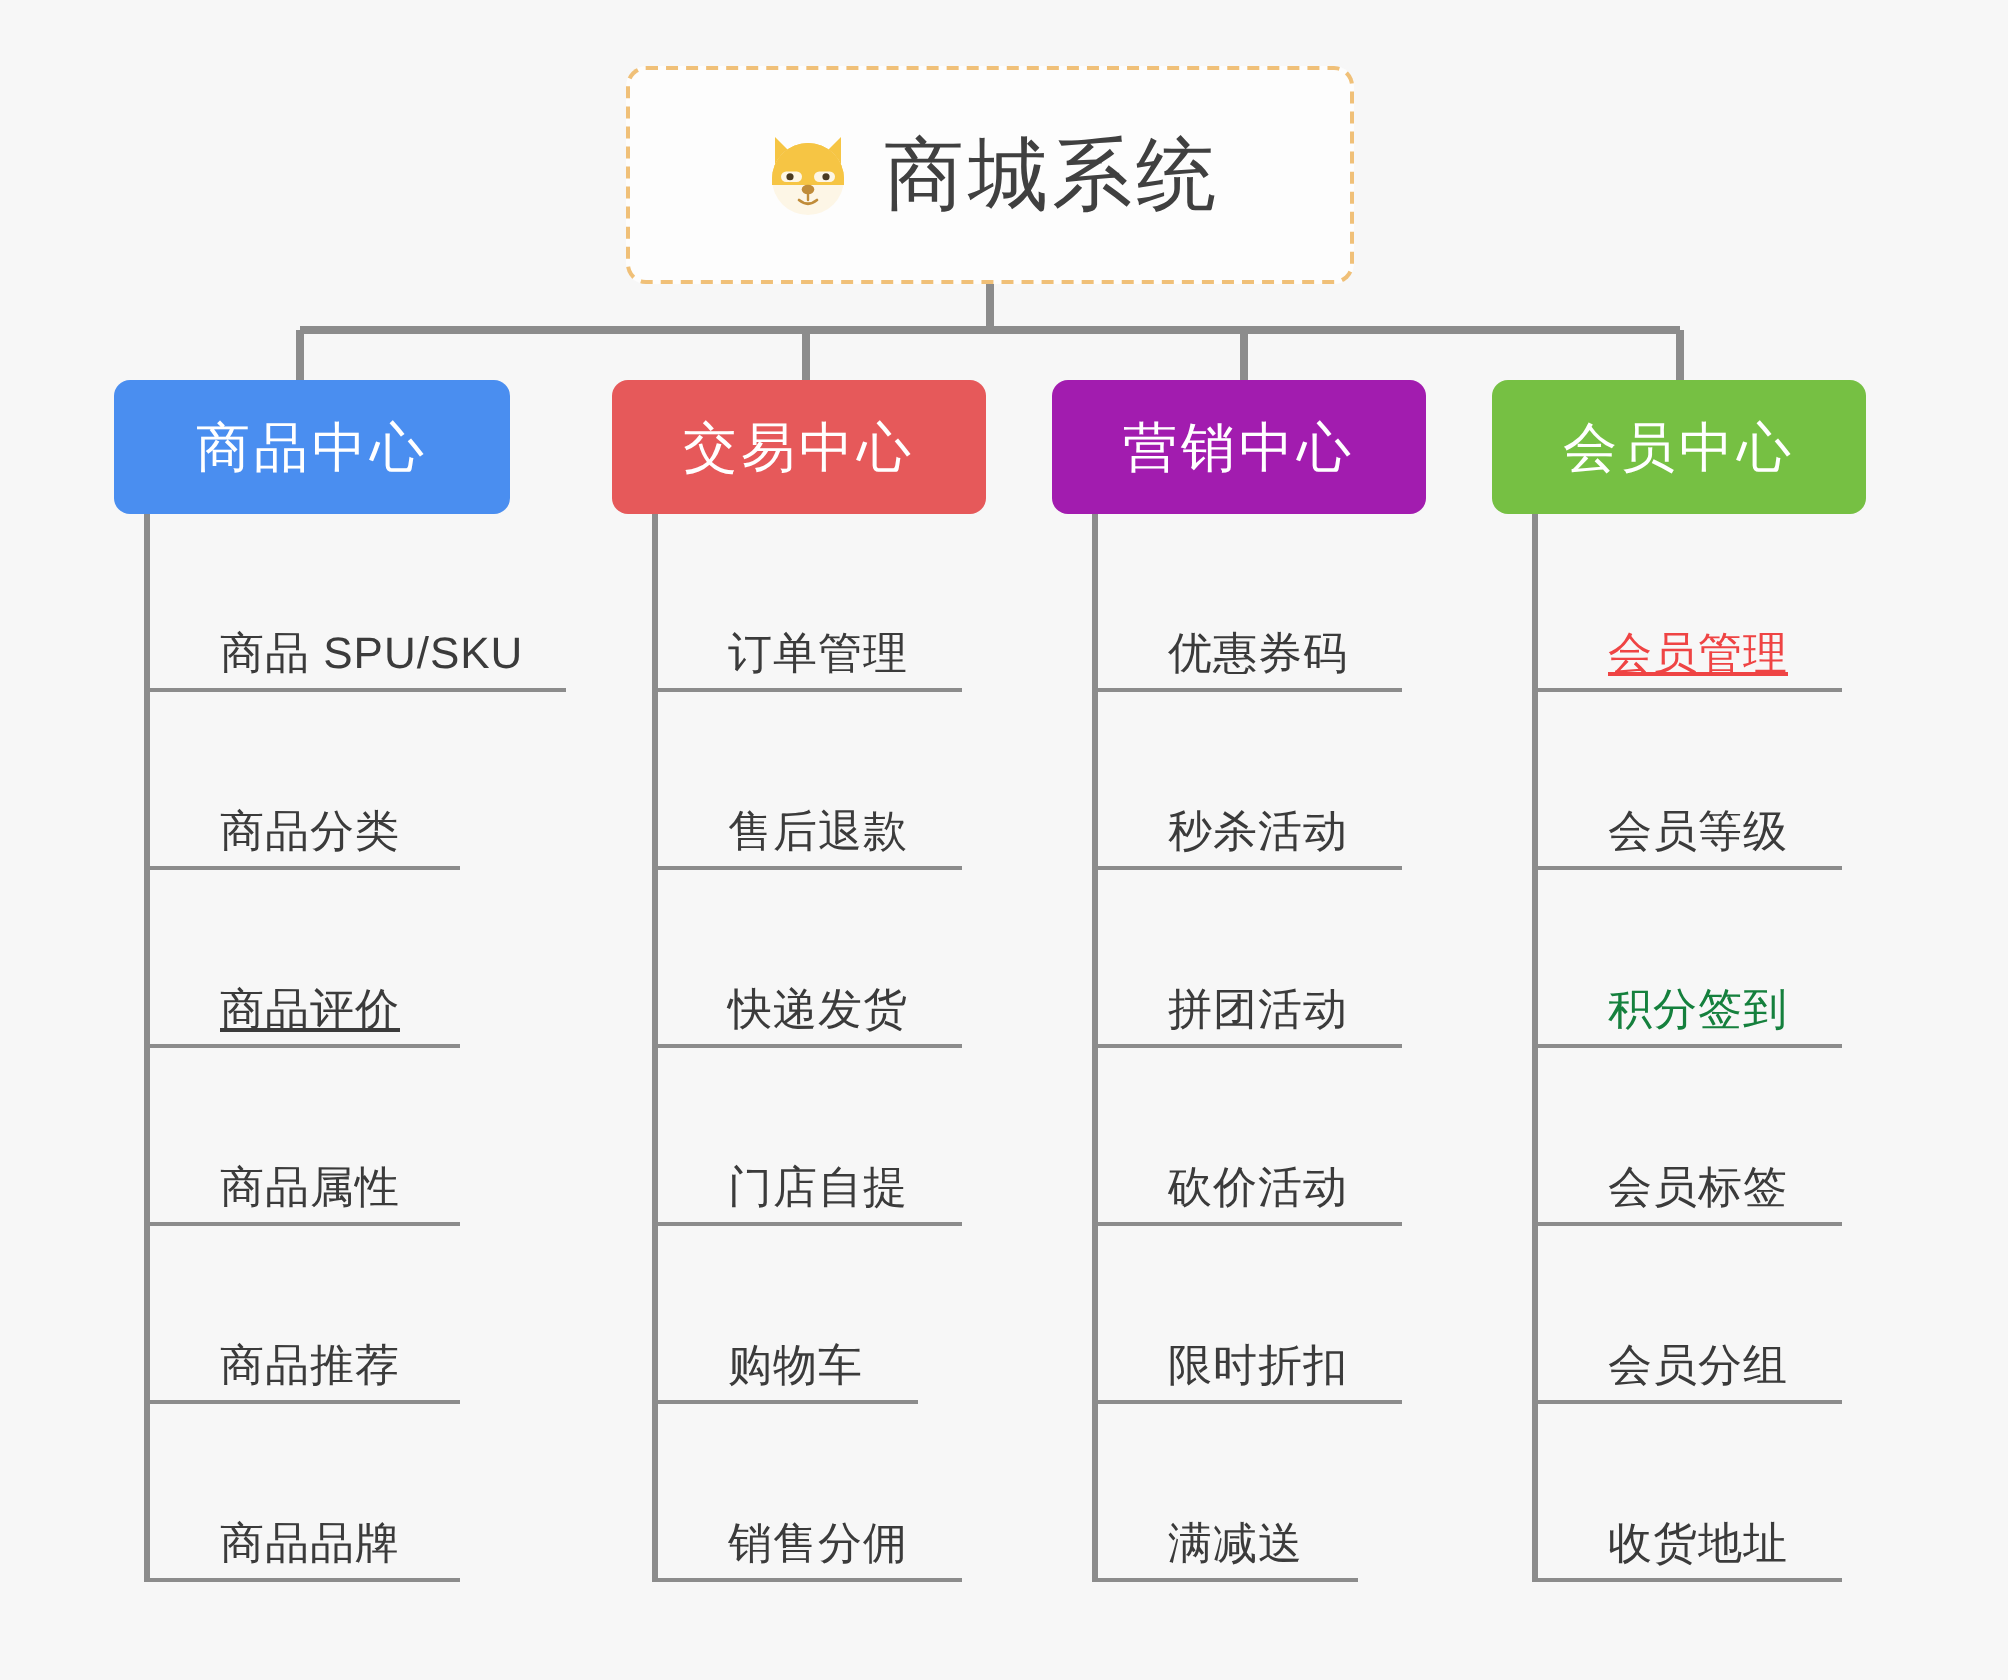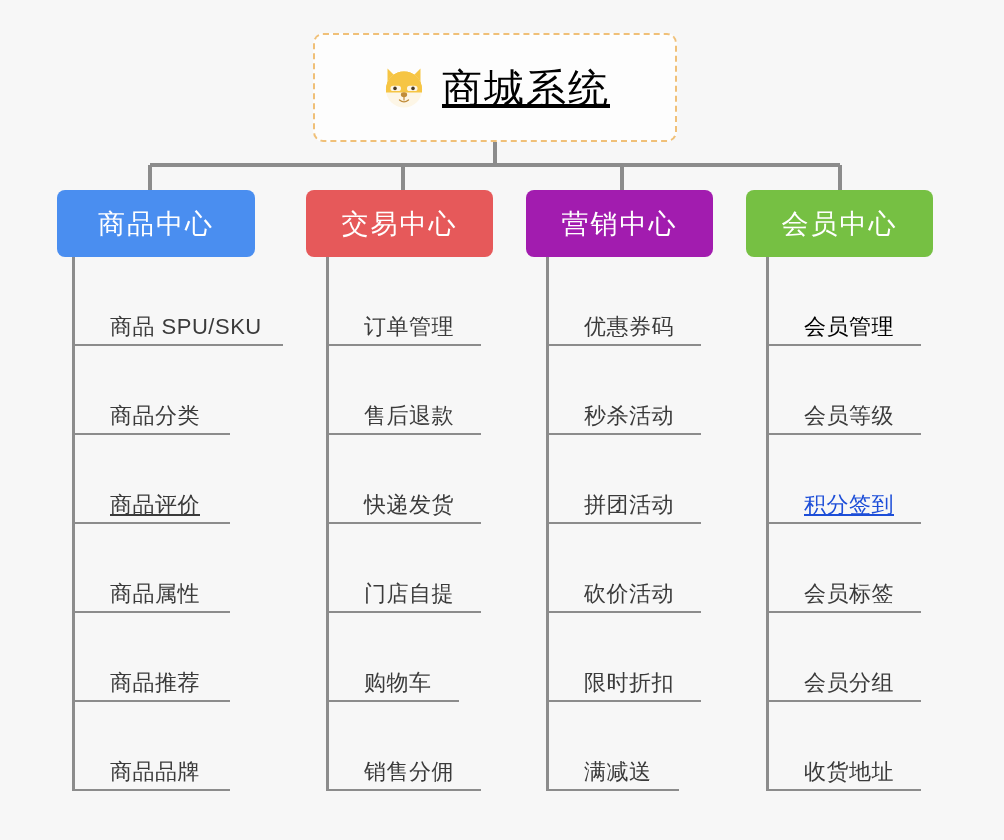--- a/index.html
+++ b/index.html
@@ -147,21 +147,21 @@
       <path d="M8 34 A24 24 0 0 1 56 34 L56 38 L8 38 Z" fill="#f6c544"></path>
       <path d="M8 34 A24 24 0 0 1 56 34 L8 34 Z" fill="#f6c544"></path>
       <rect x="14" y="29" width="14" height="7" rx="3.5" fill="#fdf6e6"></rect>
       <rect x="36" y="29" width="14" height="7" rx="3.5" fill="#fdf6e6"></rect>
       <circle cx="20" cy="32.5" r="2.4" fill="#4a3a22"></circle>
       <circle cx="44" cy="32.5" r="2.4" fill="#4a3a22"></circle>
       <ellipse cx="32" cy="41" rx="4.2" ry="3.2" fill="#c08c3a"></ellipse>
       <path d="M26 48 Q32 53 38 48" stroke="#c08c3a" stroke-width="1.8" fill="none" stroke-linecap="round"></path>
       <path d="M32 44 L32 48" stroke="#c08c3a" stroke-width="1.6" stroke-linecap="round"></path>
     </svg>
-    <div class="root-title" style="color: #000000; text-decoration: underline;">商城系统</div>
+    <div class="root-title" style="color: #404040;">商城系统</div>
   </div>
 
   <div class="branch branch-0">
       <div class="branch-head" style="background: rgb(74, 142, 240);">商品中心</div>
       <ul class="leaf-list" style="border-left-color: rgb(140, 140, 140);">
         <li class="leaf-item">
           <span class="leaf-label" style="color: rgb(59, 59, 59);">商品 SPU/SKU</span>
           <span class="leaf-rule" style="width: 208px; background: rgb(140, 140, 140);"></span>
         </li>
         <li class="leaf-item">
@@ -241,29 +241,29 @@
         <li class="leaf-item">
           <span class="leaf-label" style="color: rgb(59, 59, 59);">满减送</span>
           <span class="leaf-rule" style="width: 130px; background: rgb(140, 140, 140);"></span>
         </li>
       </ul>
     </div>
   <div class="branch branch-3">
       <div class="branch-head" style="background: rgb(118, 192, 67);">会员中心</div>
       <ul class="leaf-list" style="border-left-color: rgb(140, 140, 140);">
         <li class="leaf-item">
-          <span class="leaf-label" style="color: #000000;">会员管理</span>
+          <span class="leaf-label" style="color: #ef4444; text-decoration: underline;">会员管理</span>
           <span class="leaf-rule" style="width: 152px; background: rgb(140, 140, 140);"></span>
         </li>
         <li class="leaf-item">
           <span class="leaf-label" style="color: rgb(59, 59, 59);">会员等级</span>
           <span class="leaf-rule" style="width: 152px; background: rgb(140, 140, 140);"></span>
         </li>
         <li class="leaf-item">
-          <span class="leaf-label" style="color: #1d4ed8; text-decoration: underline;">积分签到</span>
+          <span class="leaf-label" style="color: #15803d;">积分签到</span>
           <span class="leaf-rule" style="width: 152px; background: rgb(140, 140, 140);"></span>
         </li>
         <li class="leaf-item">
           <span class="leaf-label" style="color: rgb(59, 59, 59);">会员标签</span>
           <span class="leaf-rule" style="width: 152px; background: rgb(140, 140, 140);"></span>
         </li>
         <li class="leaf-item">
           <span class="leaf-label" style="color: rgb(59, 59, 59);">会员分组</span>
           <span class="leaf-rule" style="width: 152px; background: rgb(140, 140, 140);"></span>
         </li>

